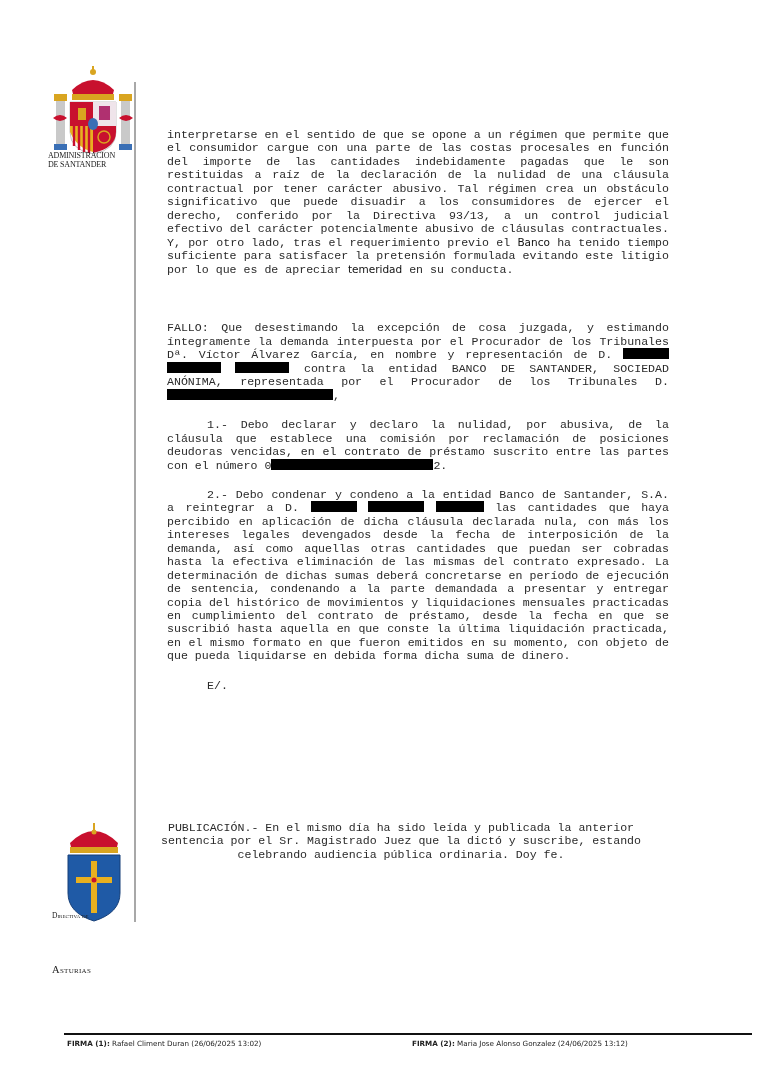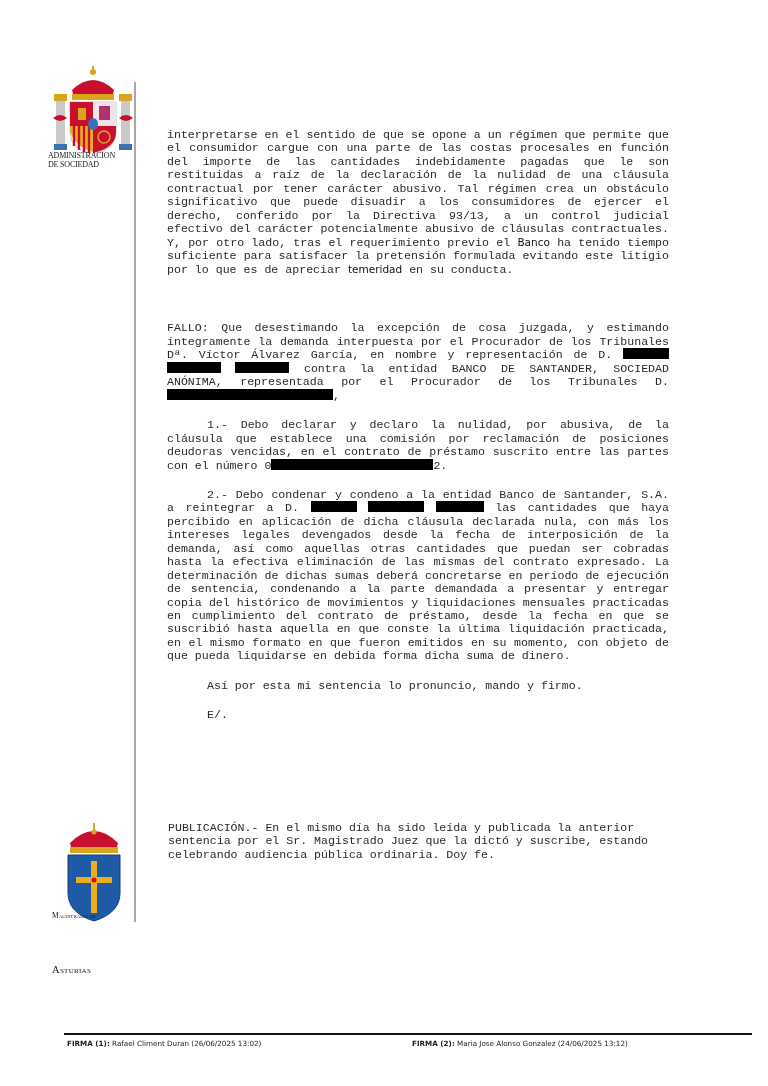--- a/index.html
+++ b/index.html
@@ -15,22 +15,22 @@
   .body-text {
     position:absolute; left:151px; top:112px; width:534px;
     font-family:"Liberation Mono", monospace; font-size:11.6px; line-height:13.45px; color:#2a2a2a;
   }
   .p { margin:16px; text-align:justify; text-align-last:left; }
   .ind { text-indent:40px; }
   .gap { height:13.45px; }
   .sans { font-family:"DejaVu Sans", sans-serif; font-size:10.5px; color:#111; }
   .redact { display:inline-block; background:#000; height:11px; vertical-align:-1px; }
   .pub {
-    position:absolute; left:168px; top:821px; width:500px;
-    font-family:"Liberation Mono", monospace; font-size:11.6px; line-height:13.45px; color:#2a2a2a;
+    position:absolute; left:151px; top:821px; width:500px;
+    font-family:"Liberation Mono", monospace; font-size:11.6px; line-height:13.45px; color:#2a2a2a;text-align:center;
   }
   .footer-line { position:absolute; left:64px; top:1033px; width:688px; height:2px; background:#111; }
   .sig { position:absolute; top:1039px; font-family:"DejaVu Sans", sans-serif; font-size:7.2px; color:#222; white-space:nowrap; }
   .sig b { font-weight:bold; }
   .sig1 { left:67px; }
   .sig2 { left:412px; }
 </style>
 </head>
 <body>
 
@@ -58,47 +58,46 @@
     <rect x="41" y="36" width="23" height="24" fill="#efe4ea"></rect>
     <path d="M47 40 L58 40 L58 54 L47 54 Z" fill="#b03070"></path>
     <path d="M18 60 L41 60 L41 86 Q25 82 18 66 Z" fill="#e8b020"></path>
     <path d="M22 60 L22 80 M27 60 L27 84 M32 60 L32 86 M37 60 L37 87" stroke="#c8102e" stroke-width="2.4"></path>
     <path d="M41 60 L64 60 L64 66 Q64 82 41 87 Z" fill="#c8102e"></path>
     <circle cx="52" cy="71" r="6" fill="none" stroke="#d9a520" stroke-width="1.5"></circle>
     <ellipse cx="41" cy="58" rx="5" ry="6" fill="#3a6fb5"></ellipse>
   </svg>
   <div class="logo-caption cap1">
     <div>ADMINISTRACION</div>
-    <div>DE SOCIEDAD</div>
+    <div>DE SANTANDER</div>
   </div>
 
   <div class="vline"></div>
 
   <div class="body-text">
     <p class="p"><span>interpretarse en el sentido de que se opone a un régimen que permite que el consumidor cargue con una parte de las costas procesales en función del importe de las cantidades indebidamente pagadas que le son restituidas a raíz de la declaración de la nulidad de una cláusula contractual por tener carácter abusivo. Tal régimen crea un obstáculo significativo que puede disuadir a los consumidores de ejercer el derecho, conferido por la Directiva 93/13, a un control judicial efectivo del carácter potencialmente abusivo de cláusulas contractuales. Y, por otro lado, tras el requerimiento previo el </span><span class="sans">Banco</span><span> ha tenido tiempo suficiente para satisfacer la pretensión formulada evitando este litigio por lo que es de apreciar </span><span class="sans">temeridad</span><span> en su conducta.</span></p>
     <div class="gap"></div>
     <p class="p"><span>FALLO: Que desestimando la excepción de cosa juzgada, y estimando íntegramente la demanda interpuesta por el Procurador de los Tribunales Dª. Víctor Álvarez García, en nombre y representación de D. </span><span class="redact" style="width:46px"></span> <span class="redact" style="width:54px"></span> <span class="redact" style="width:54px"></span><span> contra la entidad BANCO DE SANTANDER, SOCIEDAD ANÓNIMA, representada por el Procurador de los Tribunales D. </span><span class="redact" style="width:166px"></span><span>,</span></p>
     <p class="p ind"><span>1.- Debo declarar y declaro la nulidad, por abusiva, de la cláusula que establece una comisión por reclamación de posiciones deudoras vencidas, en el contrato de préstamo suscrito entre las partes con el número 0</span><span class="redact" style="width:162px"></span><span>2.</span></p>
     <p class="p ind"><span>2.- Debo condenar y condeno a la entidad Banco de Santander, S.A. a reintegrar a D. </span><span class="redact" style="width:46px"></span> <span class="redact" style="width:56px"></span> <span class="redact" style="width:48px"></span><span> las cantidades que haya percibido en aplicación de dicha cláusula declarada nula, con más los intereses legales devengados desde la fecha de interposición de la demanda, así como aquellas otras cantidades que puedan ser cobradas hasta la efectiva eliminación de las mismas del contrato expresado. La determinación de dichas sumas deberá concretarse en período de ejecución de sentencia, condenando a la parte demandada a presentar y entregar copia del histórico de movimientos y liquidaciones mensuales practicadas en cumplimiento del contrato de préstamo, desde la fecha en que se suscribió hasta aquella en que conste la última liquidación practicada, en el mismo formato en que fueron emitidos en su momento, con objeto de que pueda liquidarse en debida forma dicha suma de dinero.</span></p>
-    <p class="p ind">Así por esta mi sentencia lo pronuncio, mando y firmo.</p>
     <p class="p ind">E/.</p>
   </div>
 
   <svg class="logo-bottom" viewBox="0 0 72 100">
     <path d="M12 20 Q36 -4 60 20 L58 28 L14 28 Z" fill="#c8102e"></path>
     <rect x="12" y="24" width="48" height="6" fill="#d9a520"></rect>
     <rect x="35" y="0" width="2" height="8" fill="#d9a520"></rect>
     <circle cx="36" cy="9" r="2.5" fill="#d9a520"></circle>
     <path d="M10 32 L62 32 L62 70 Q62 90 36 98 Q10 90 10 70 Z" fill="#1f5aa6" stroke="#163f78" stroke-width="1"></path>
     <rect x="33" y="38" width="6" height="52" fill="#e8b020"></rect>
     <rect x="18" y="54" width="36" height="6" fill="#e8b020"></rect>
     <circle cx="36" cy="57" r="2.5" fill="#c8102e"></circle>
   </svg>
   <div class="logo-caption cap2">
-    <div style="font-variant:small-caps;">Magistrado de</div>
+    <div style="font-variant:small-caps;">Directiva de</div>
     <div class="big" style="font-variant:small-caps;">Asturias</div>
   </div>
 
   <div class="pub">PUBLICACIÓN.- En el mismo día ha sido leída y publicada la anterior sentencia por el Sr. Magistrado Juez que la dictó y suscribe, estando celebrando audiencia pública ordinaria. Doy fe.</div>
 
   <div class="footer-line"></div>
   <div class="sig sig1">
     <b>FIRMA (1):</b>
     <span>Rafael Climent Duran (26/06/2025 13:02)</span>
   </div>

